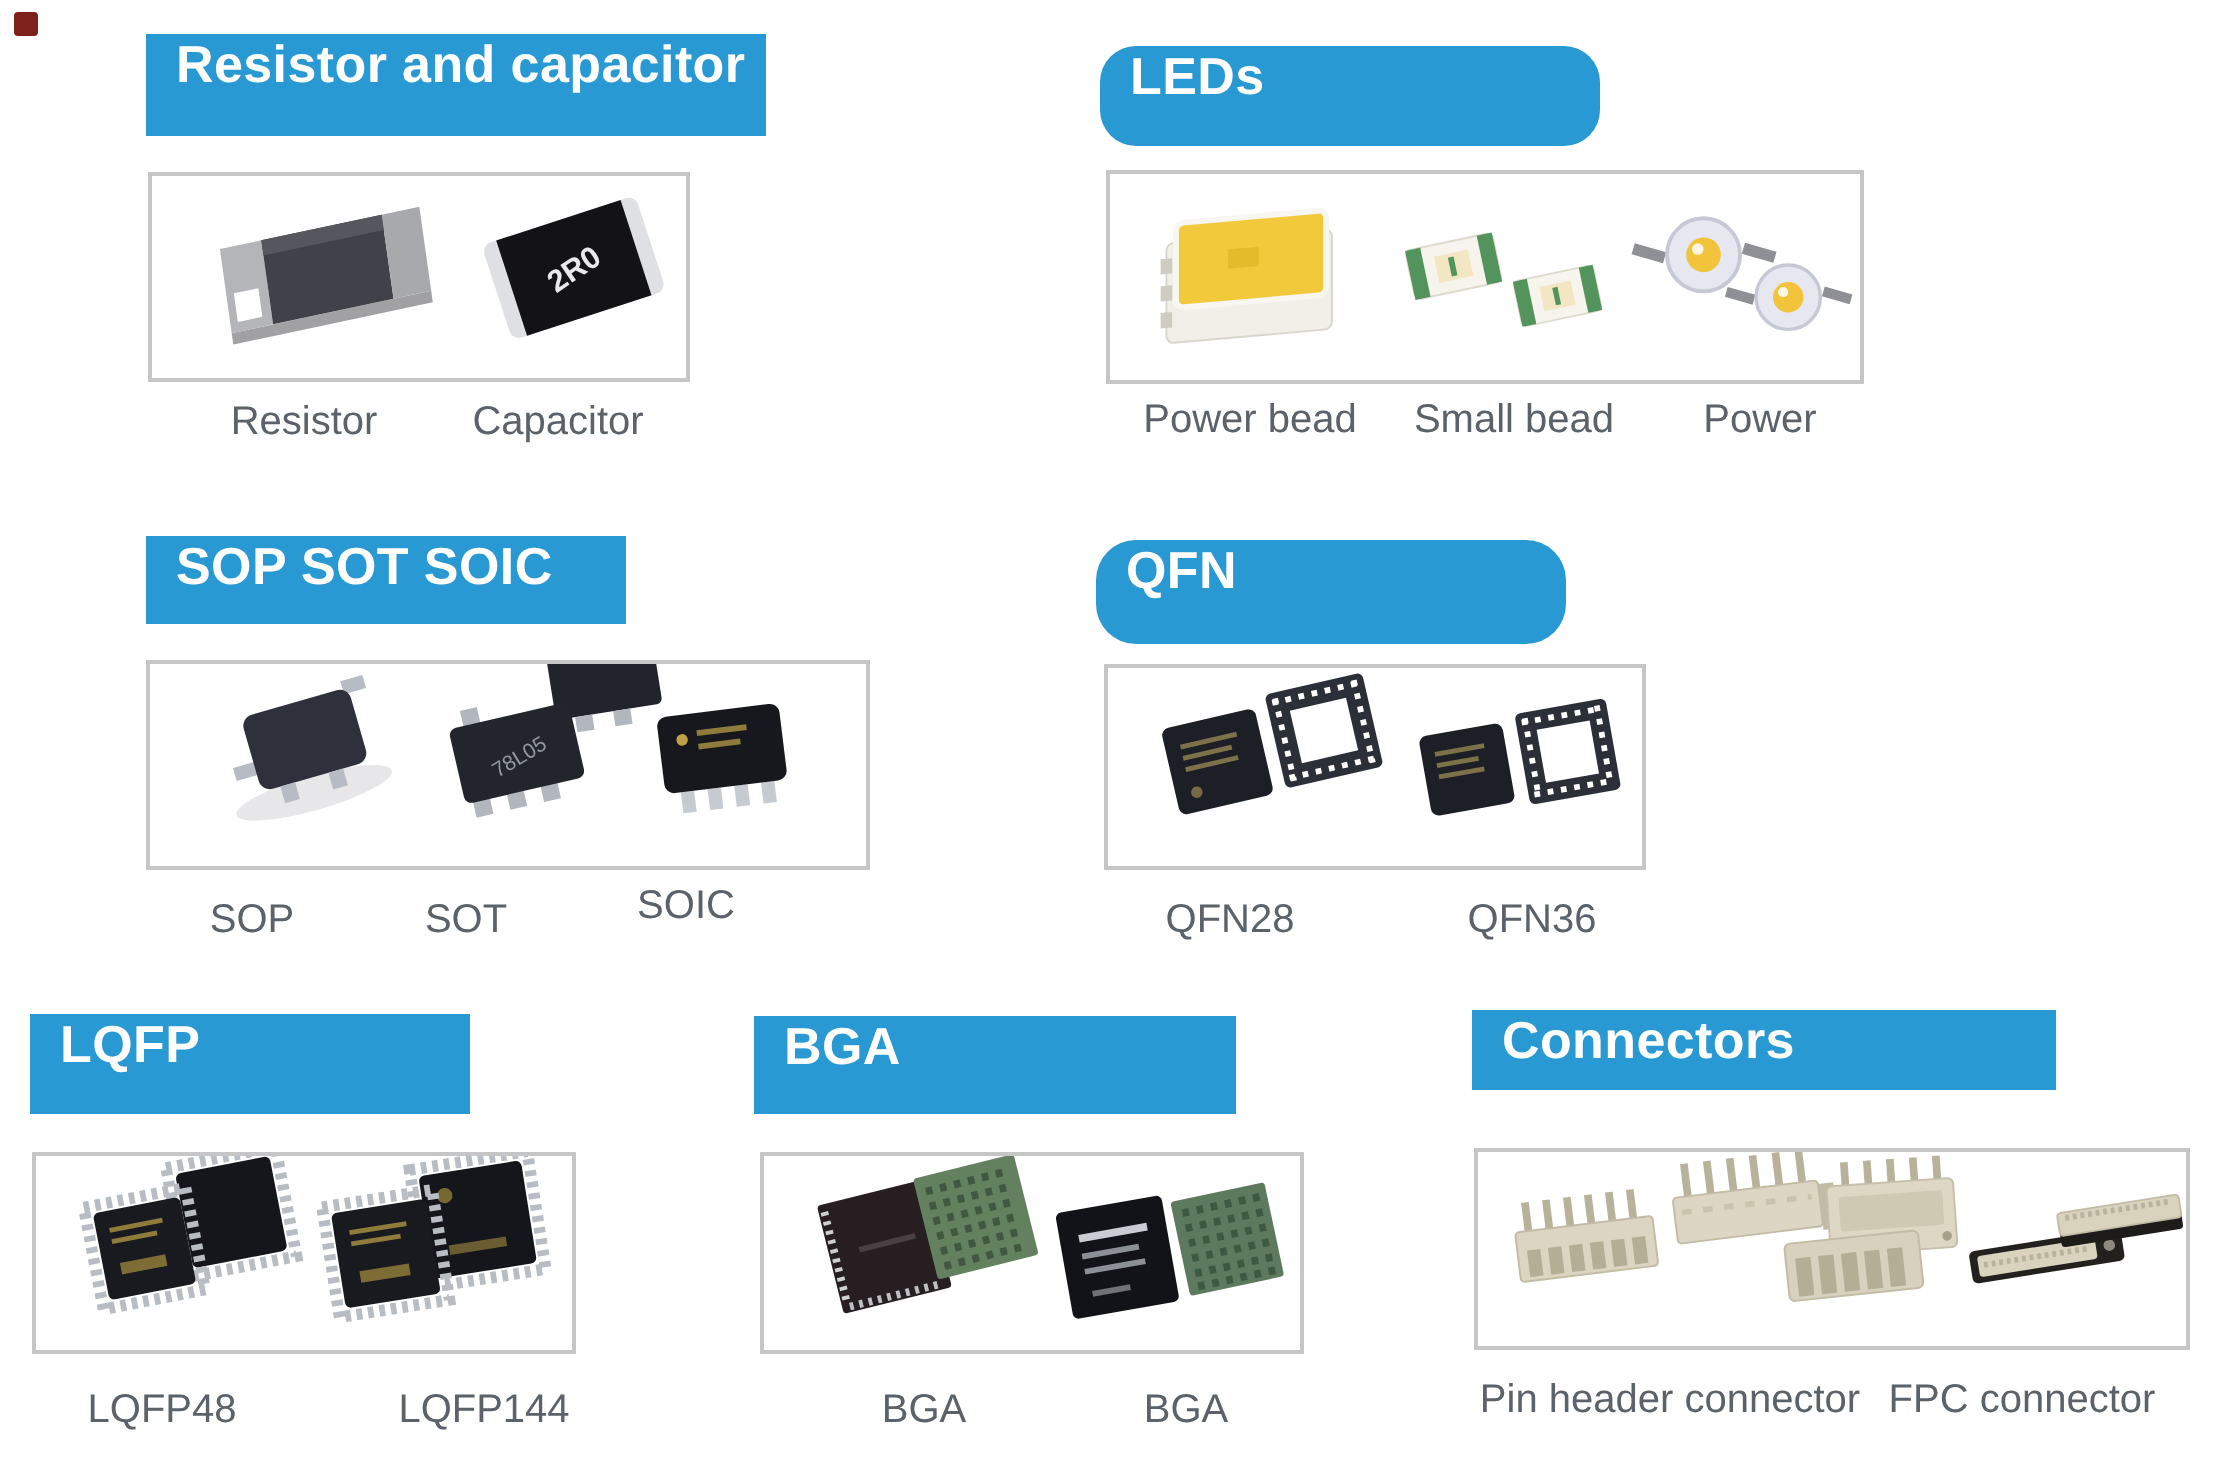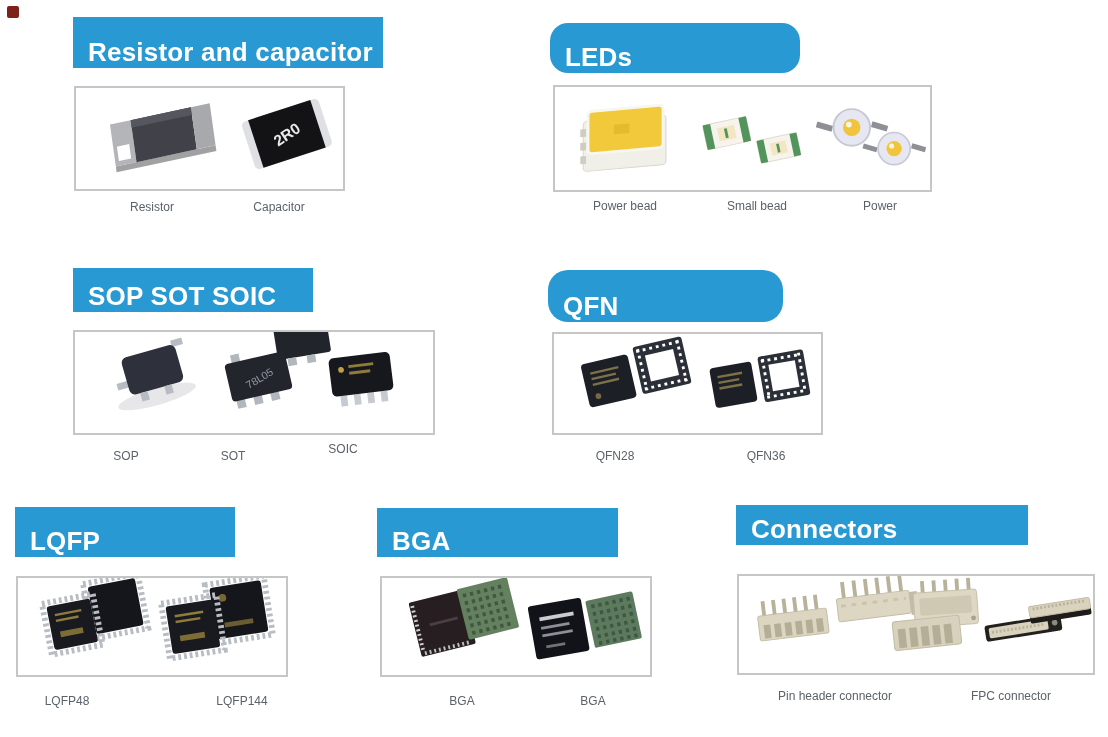--- a/index.html
+++ b/index.html
@@ -4,26 +4,26 @@
 <style>
   html,body{margin:0;padding:0;background:#ffffff;}
   body{width:1108px;height:737px;position:relative;overflow:hidden;
        font-family:"Liberation Sans","DejaVu Sans",sans-serif;}
   .page{position:absolute;inset:0;background:#ffffff;}
   .marker{position:absolute;left:7px;top:6px;width:12px;height:12px;
           background:#7d221b;border-radius:2px;}
   .cat{position:absolute;}
   .hd{position:absolute;left:0;top:0;background:#2999d3;color:#ffffff;
       font-weight:bold;font-size:26px;box-sizing:border-box;
-      display:flex;align-items:flex-end;padding-left:15px;letter-spacing:0.2px;}
+      display:flex;align-items:flex-start;padding-left:15px;letter-spacing:0.2px;}
   .box{position:absolute;background:#ffffff;border:2px solid #c6c6c6;
        box-sizing:border-box;overflow:hidden;}
   .box svg{display:block;width:100%;height:100%;}
   .cap{position:absolute;transform:translateX(-50%);white-space:nowrap;
-       color:#5b6269;font-size:12px;}
+       color:#5b6269;font-size:20px;}
 </style>
 </head>
 <body>
 
 <div class="page">
 
   <div class="marker"></div>
 
   <section class="cat" style="left:73px;top:17px;">
     <div class="hd" style="width:310px;height:51px;">
@@ -210,21 +210,21 @@
             <rect x="10" y="38" width="30" height="5" fill="#8f7c3a" opacity="0.7"></rect>
           </g>
           <rect x="-4" y="-4" width="58" height="58" fill="none" stroke="#b8bdc4" stroke-width="6" stroke-dasharray="3 3"></rect>
           <rect width="50" height="50" rx="3" fill="#181a20"></rect>
           <rect x="8" y="10" width="30" height="2.5" fill="#8f7c3a"></rect>
           <rect x="8" y="16" width="26" height="2.5" fill="#8f7c3a"></rect>
           <rect x="10" y="32" width="26" height="6" fill="#8f7c3a" opacity="0.85"></rect>
         </g>
       </svg>
     </div>
-    <span class="cap" style="left:52px;top:187px;">LQFP48</span>
+    <span class="cap" style="left:66px;top:187px;">LQFP48</span>
     <span class="cap" style="left:227px;top:187px;">LQFP144</span>
   </section>
 
   <section class="cat" style="left:377px;top:508px;">
     <div class="hd" style="width:241px;height:49px;">
       <span>BGA</span>
     </div>
     <div class="box" style="left:3px;top:68px;width:272px;height:101px;">
       <svg viewBox="0 0 272 101" xmlns="http://www.w3.org/2000/svg">
         <g transform="translate(24,26) rotate(-14)">

